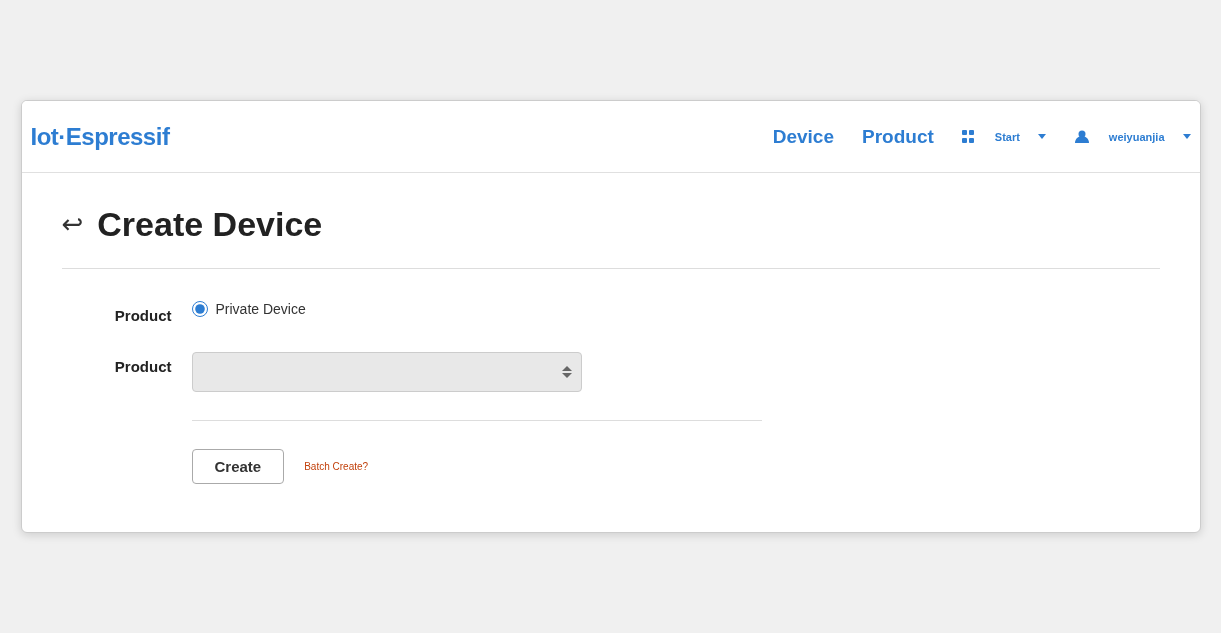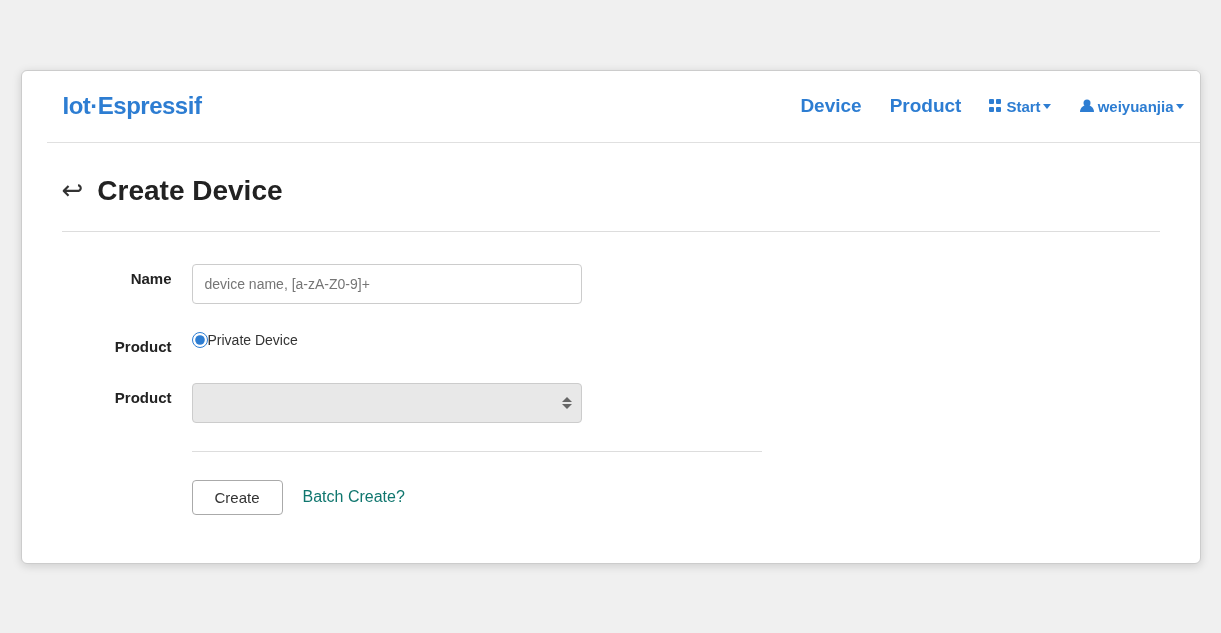--- a/index.html
+++ b/index.html
@@ -24,25 +24,24 @@
       border-radius: 6px;
       box-shadow: 0 2px 10px rgba(0,0,0,0.15);
       overflow: hidden;
     }
 
     
     .navbar {
       display: flex;
       align-items: center;
       justify-content: space-between;
-      padding: 0 16px;
+      padding: 0 9px;
       height: 72px;
       border-bottom: 1px solid #e0e0e0;
       background: #ffffff;
-      margin-left: 25px;
     }
 
     .navbar-brand {
       font-size: 24px;
       font-weight: 600;
       color: #2d7dd2;
       letter-spacing: -0.5px;
     }
 
     .navbar-nav {
@@ -55,23 +54,23 @@
       color: #2d7dd2;
       font-size: 19px;
       font-weight: 600;
       cursor: pointer;
       text-decoration: none;
     }
 
     .nav-link-dropdown {
       display: flex;
       align-items: center;
-      gap: 0;
+      gap: 16px;
       color: #2d7dd2;
-      font-size: 15px;
+      font-size: 11px;
       font-weight: 600;
       cursor: pointer;
     }
 
     .grid-dot {
       width: 5px;
       height: 5px;
       background: #2d7dd2;
       border-radius: 1px;
     }
@@ -99,21 +98,21 @@
     }
 
     .back-icon {
       font-size: 26px;
       color: #333333;
       cursor: pointer;
       font-weight: 400;
     }
 
     .page-title {
-      font-size: 28px;
+      font-size: 34px;
       font-weight: 700;
       color: #222222;
     }
 
     .divider {
       border: none;
       border-top: 1px solid #dddddd;
       margin-bottom: 32px;
     }
 
@@ -158,20 +157,21 @@
 
     .radio-group {
       display: flex;
       flex-direction: column;
       gap: 10px;
     }
 
     .radio-item {
       display: flex;
       align-items: center;
+      gap: 8px;
       font-size: 14px;
       color: #333333;
       cursor: pointer;
     }
 
     .radio-item input[type="radio"] {
       width: 16px;
       height: 16px;
       accent-color: #2d7dd2;
       cursor: pointer;
@@ -235,31 +235,31 @@
     .form-actions {
       display: flex;
       align-items: center;
       gap: 20px;
       margin-left: 130px;
     }
 
     .btn-create {
       padding: 8px 22px;
       font-size: 15px;
-      font-weight: 400;
+      font-weight: 700;
       color: #333333;
       background: #ffffff;
       border: 1px solid #aaaaaa;
       border-radius: 4px;
       cursor: pointer;
     }
 
     .batch-link {
-      font-size: 16px;
-      color: #0f766e;
+      font-size: 10px;
+      color: #c2410c;
       cursor: pointer;
     }
   </style>
 </head>
 <body>
 
 <div class="window">
 
   <nav class="navbar">
     <div class="navbar-brand">Iot·Espressif</div>
@@ -291,26 +291,20 @@
 
     <div class="page-header">
       <span class="back-icon">↩</span>
       <h1 class="page-title">Create Device</h1>
     </div>
 
     <hr class="divider">
 
     <div class="form-body">
 
-      <div class="form-row">
-        <label class="form-label">Name</label>
-        <div class="form-control">
-          <input type="text" class="text-input" placeholder="device name, [a-zA-Z0-9]+" style="">
-        </div>
-      </div>
 
       <div class="form-row">
         <label class="form-label">Product</label>
         <div class="form-control radio-group">
           <label class="radio-item">
             <input type="radio" name="privacy" value="private" checked="" style="">
             <span>Private Device</span>
           </label>
         </div>
       </div>

